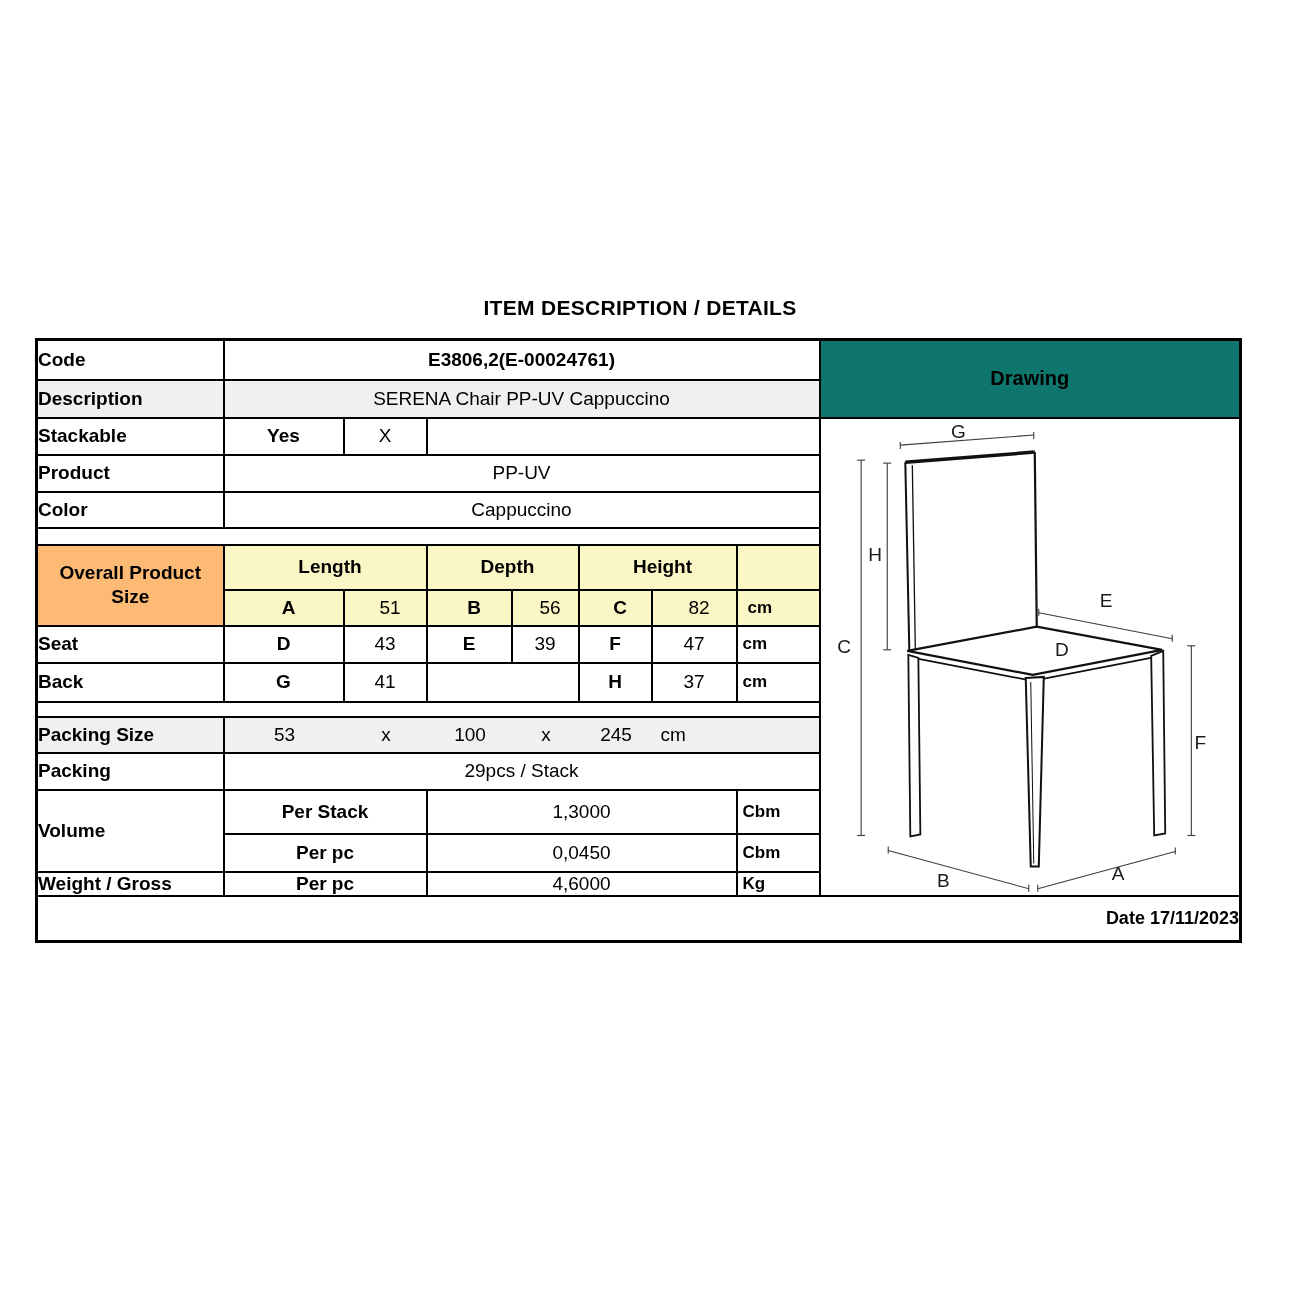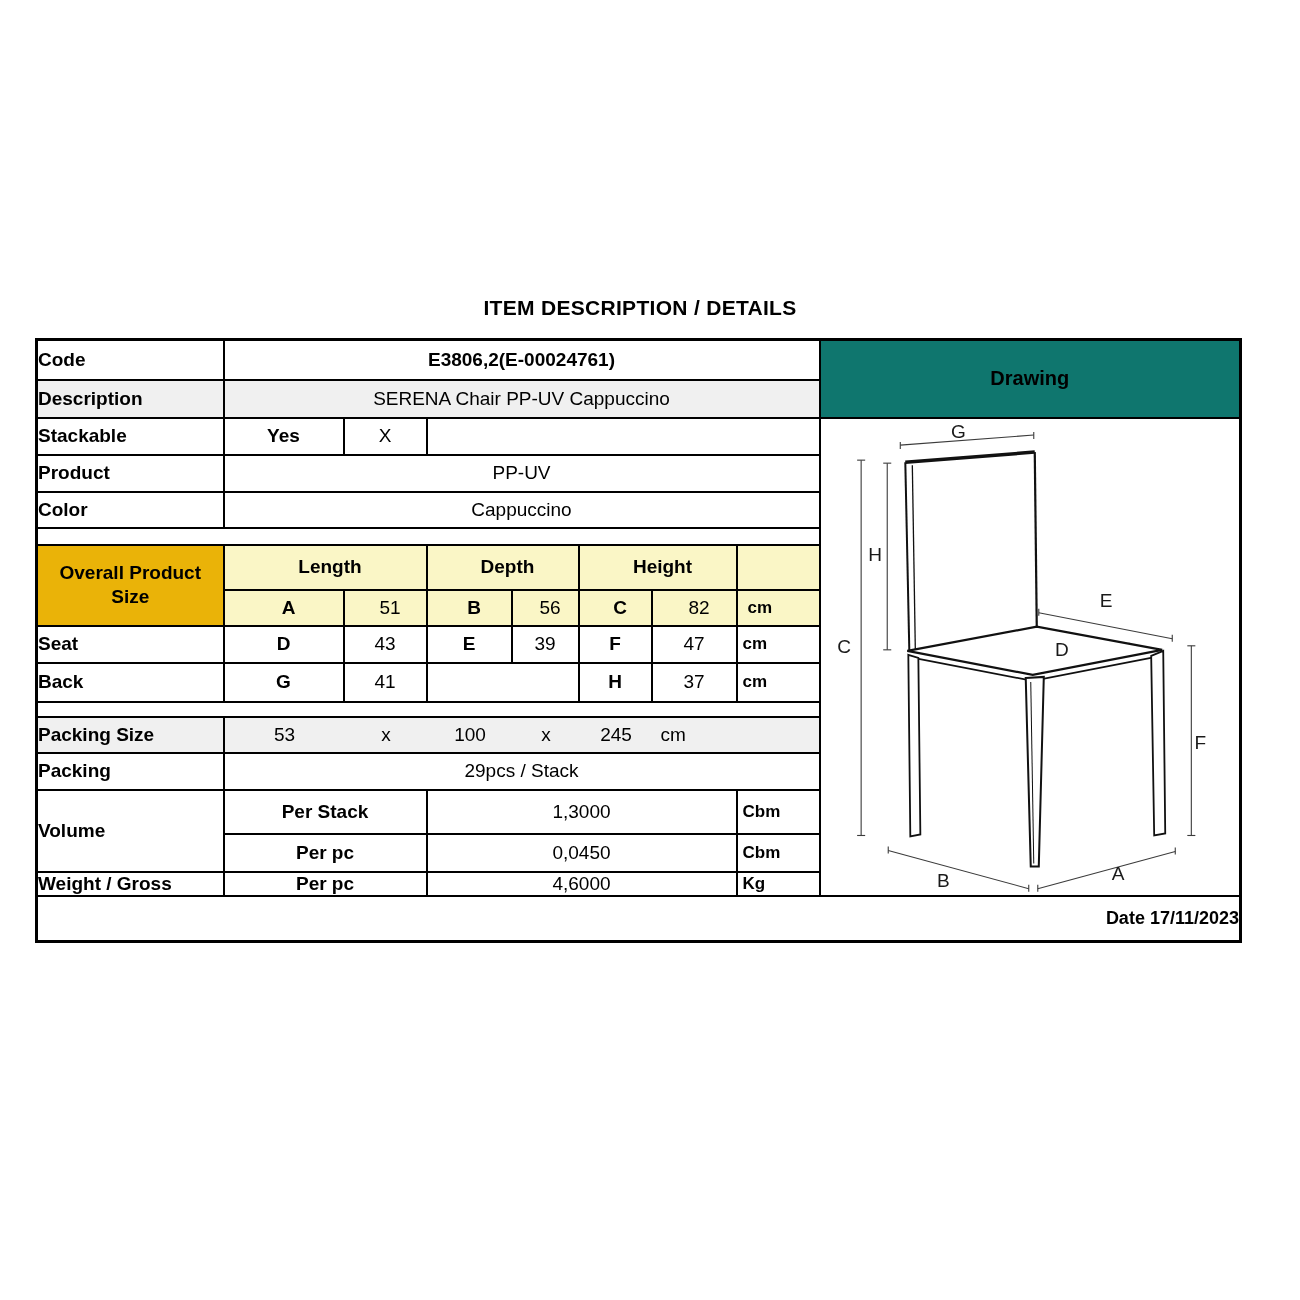--- a/index.html
+++ b/index.html
@@ -18,21 +18,21 @@
     font-size:19px;
   }
   td{border:2px solid #000;padding:0;vertical-align:middle;overflow:hidden;}
   td.lbl{font-weight:bold;text-align:left;font-size:19px;}
   td.ctr{text-align:center;}
   td.b{font-weight:bold;}
   td.unit{font-weight:bold;text-align:left;padding-left:5px;font-size:17px;}
   td.gray{background:#f0f0f0;}
   td.yellow{background:#faf6c6;padding-left:10px;}
   td.spacer{border-left:none;border-right:none;background:#fff;}
-  td.grouplbl{font-weight:bold;text-align:center;line-height:1.25;background:#eab308;}
+  td.grouplbl{font-weight:bold;text-align:center;line-height:1.25;background:#fdba74;}
   td.drawhead{text-align:center;font-weight:bold;font-size:20px;background:#0f766e;}
   td.drawcell{padding:0;vertical-align:top;background:#fff;}
   td.daterow{text-align:right;font-weight:bold;font-size:18px;margin-top:32px;}
   .packrow{display:flex;align-items:center;height:100%;}
   .packrow span{display:block;text-align:center;font-size:19px;}
   .pk-v1{width:120px;} .pk-x1{width:83px;} .pk-v2{width:85px;}
   .pk-x2{width:67px;} .pk-v3{width:73px;}
   .pk-cm{width:85px;text-align:left !important;padding-left:8px;font-size:17px;}
   svg.chair{display:block;width:100%;height:100%;}
   .chair-line{stroke:#111;fill:none;}

